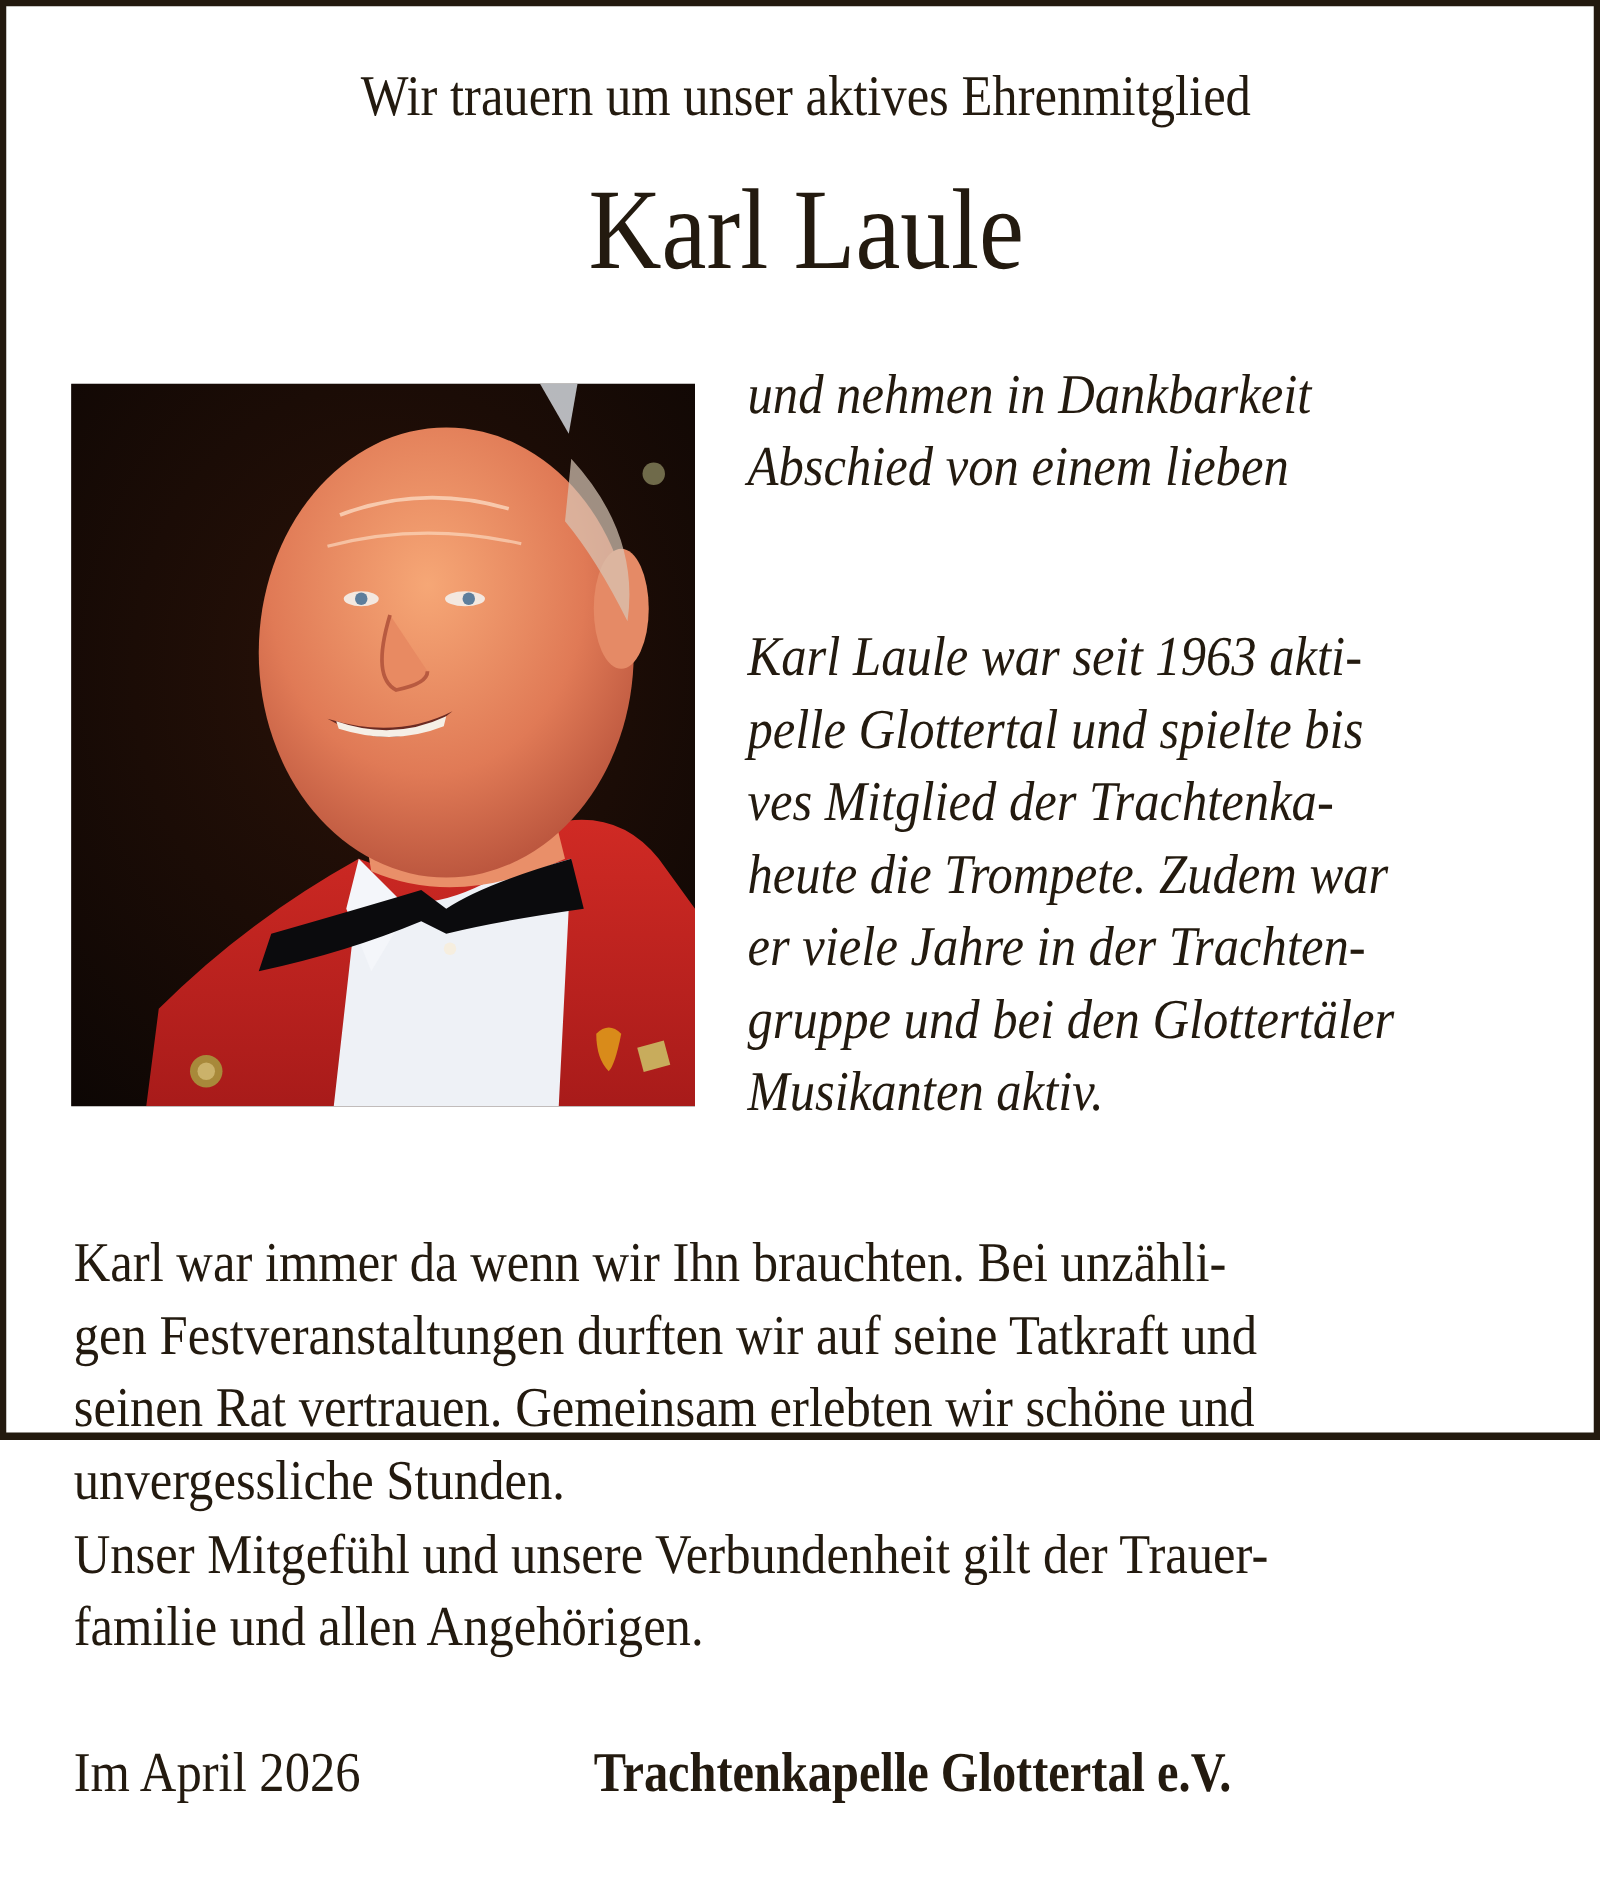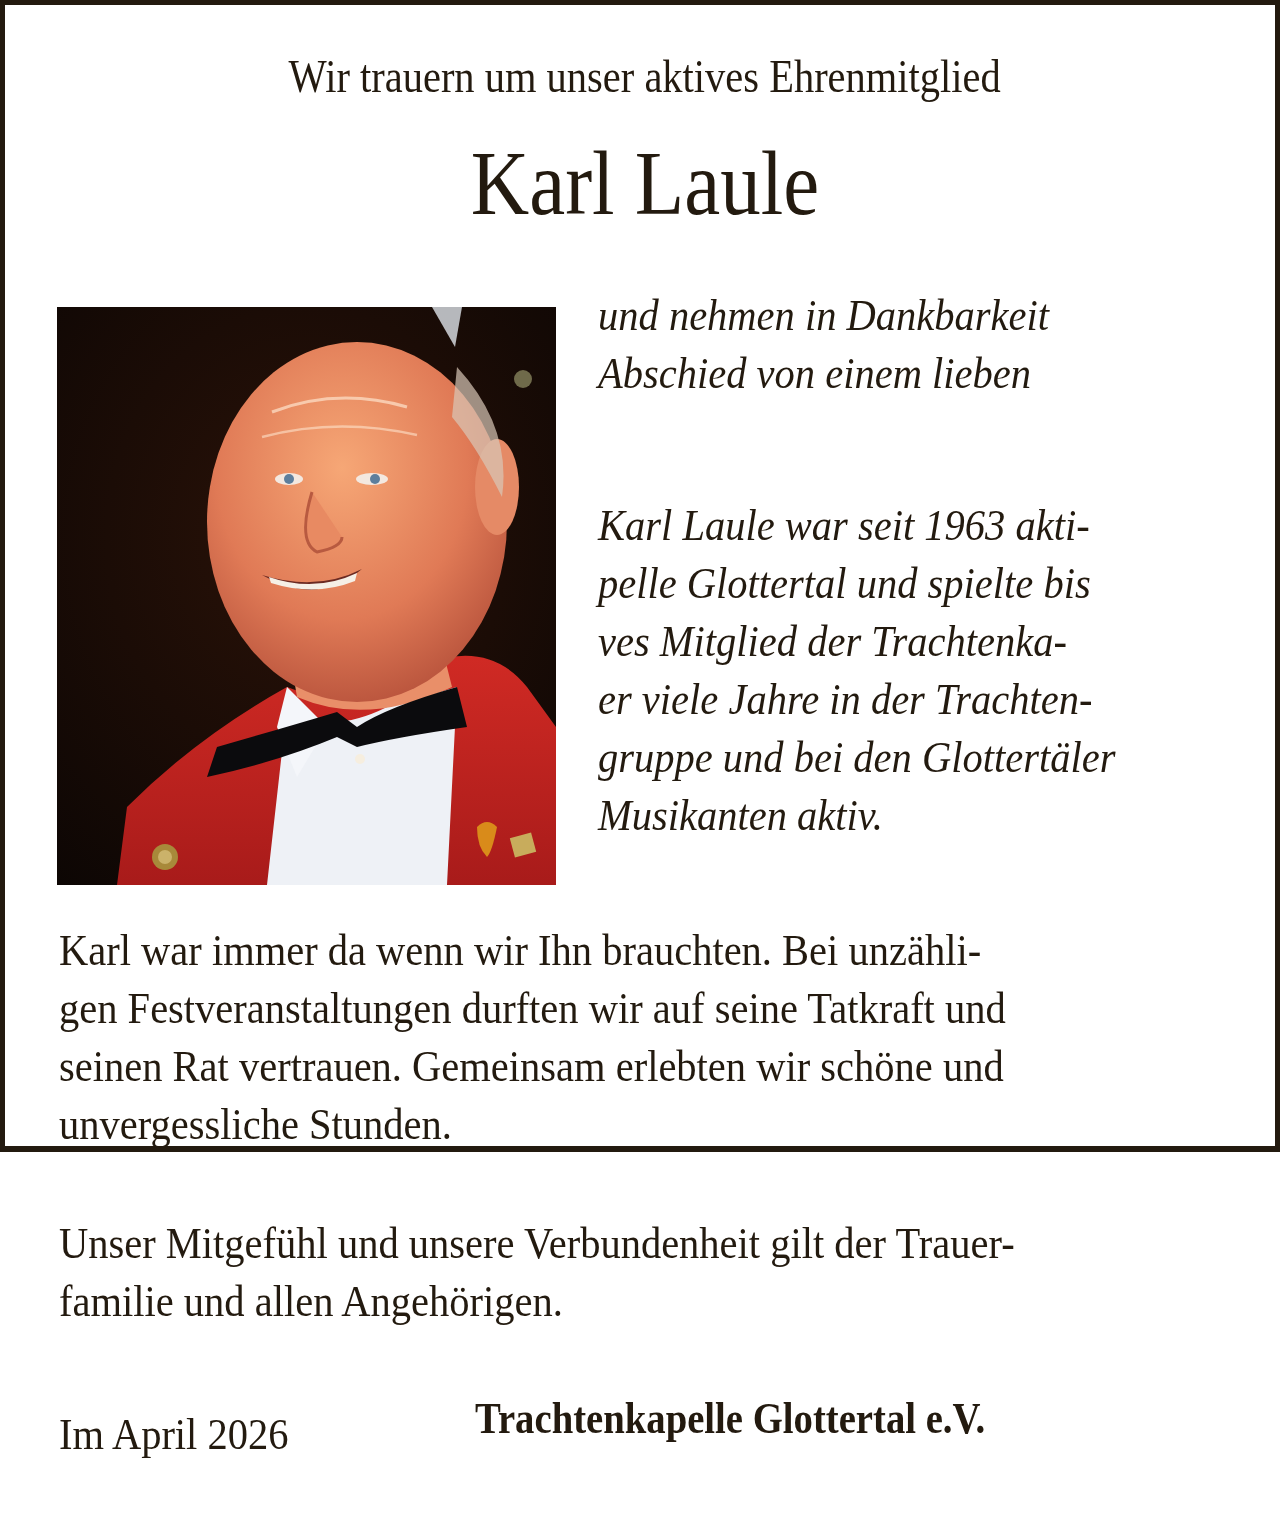--- a/index.html
+++ b/index.html
@@ -86,21 +86,21 @@
       position: absolute;
       top: 1384px;
       left: 54px;
       width: 1180px;
       height: 60px;
       font-size: 45px;
       line-height: 58px;
     }
     .footer .date {
       position: absolute;
-      left: 0; top: 16px;
+      left: 0; top: 0;
     }
     .footer .date .cond { transform: scaleX(0.9); }
     .footer .org {
       position: absolute;
       left: 416px; top: 0;
       font-weight: bold;
       text-decoration: underline;
     }
     .footer .org .cond { transform: scaleX(0.86); }
   </style>
@@ -179,26 +179,27 @@
 
   <div class="col-text" style="top:281px;">
     <span class="line"><span class="cond">und nehmen in Dankbarkeit</span></span>
     <span class="line"><span class="cond">Abschied von einem lieben</span></span>
   </div>
 
   <div class="col-text" style="top:491px;">
     <span class="line"><span class="cond">Karl Laule war seit 1963 akti-</span></span>
     <span class="line"><span class="cond">pelle Glottertal und spielte bis</span></span>
     <span class="line"><span class="cond">ves Mitglied der Trachtenka-</span></span>
+    <span class="line"><span class="cond">heute die Trompete. Zudem war</span></span>
     <span class="line"><span class="cond">er viele Jahre in der Trachten-</span></span>
     <span class="line"><span class="cond">gruppe und bei den Glottertäler</span></span>
     <span class="line"><span class="cond">Musikanten aktiv.</span></span>
   </div>
 
-  <div class="full-text" style="top:916px;">
+  <div class="full-text" style="top:976px;">
     <span class="line"><span class="cond">Karl war immer da wenn wir Ihn brauchten. Bei unzähli-</span></span>
     <span class="line"><span class="cond">gen Festveranstaltungen durften wir auf seine Tatkraft und</span></span>
     <span class="line"><span class="cond">seinen Rat vertrauen. Gemeinsam erlebten wir schöne und</span></span>
     <span class="line"><span class="cond">unvergessliche Stunden.</span></span>
   </div>
 
   <div class="full-text" style="top:1209px;">
     <span class="line"><span class="cond">Unser Mitgefühl und unsere Verbundenheit gilt der Trauer-</span></span>
     <span class="line"><span class="cond">familie und allen Angehörigen.</span></span>
   </div>

